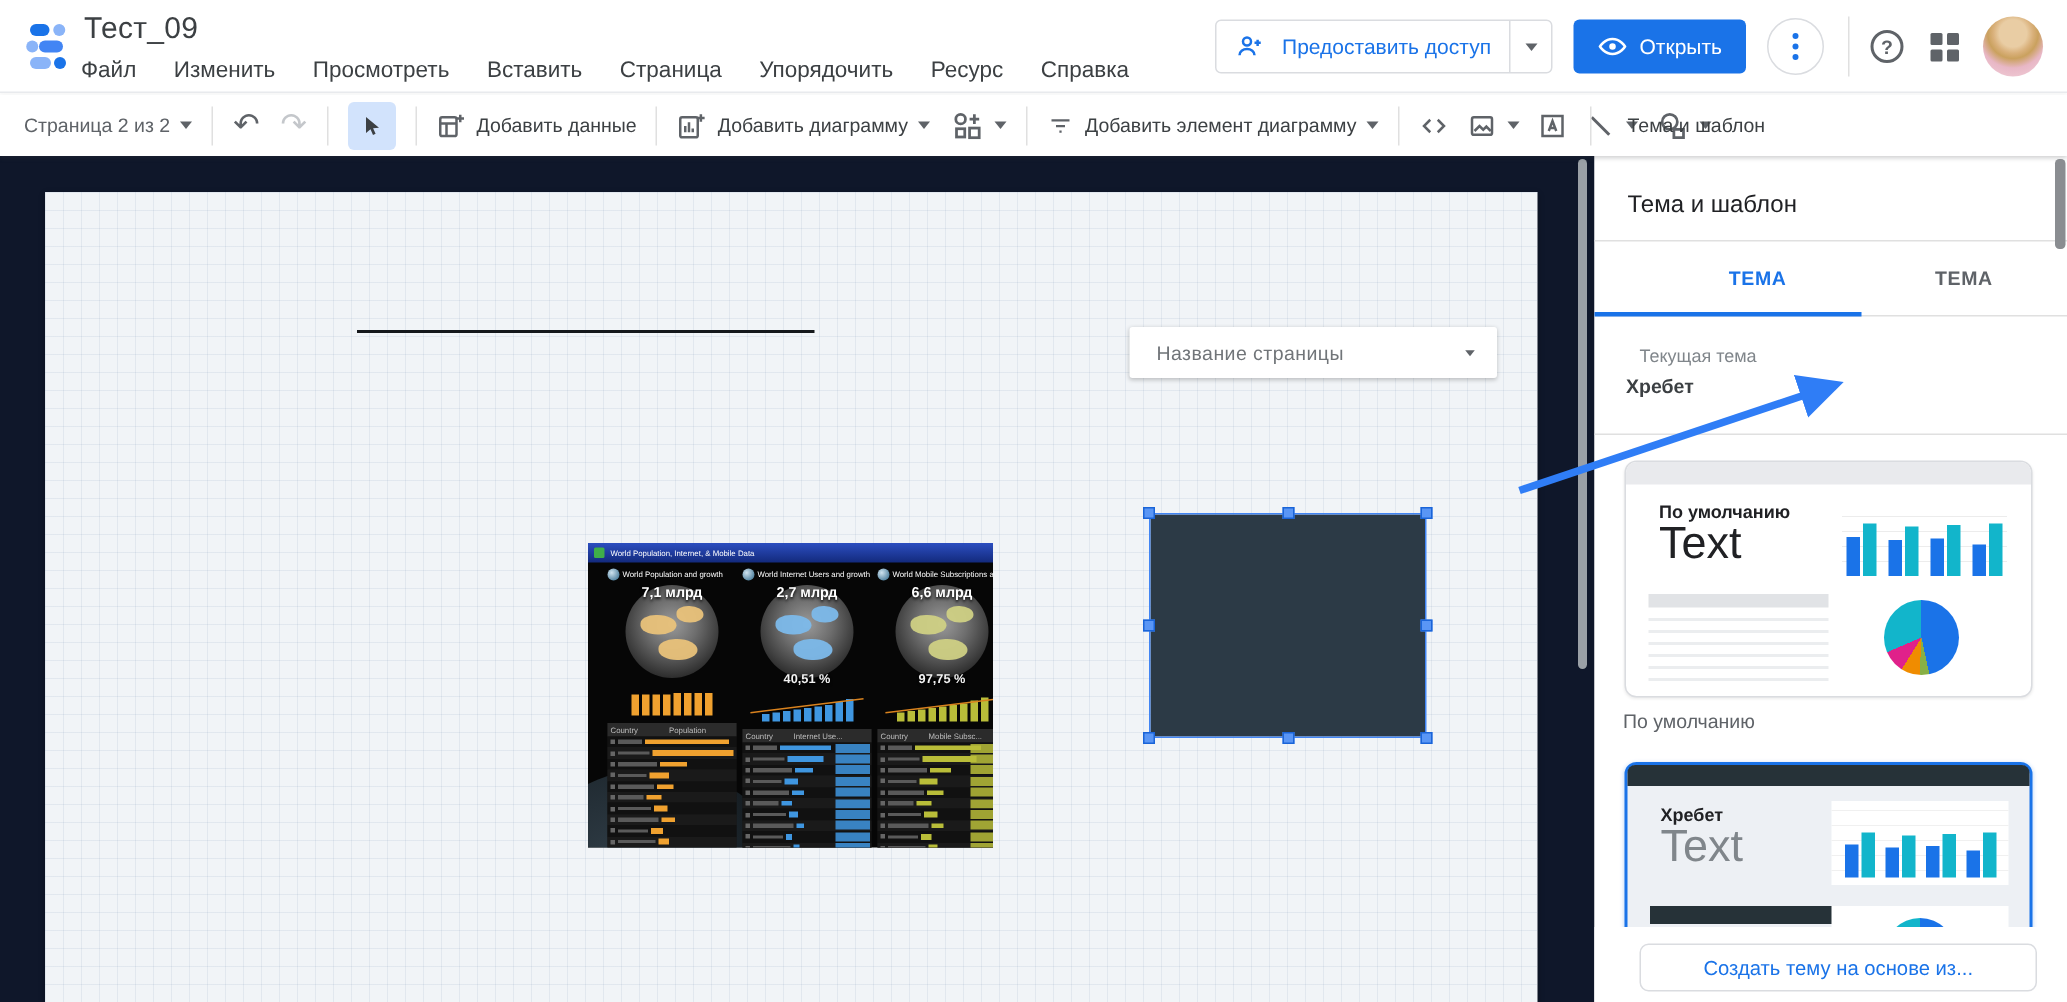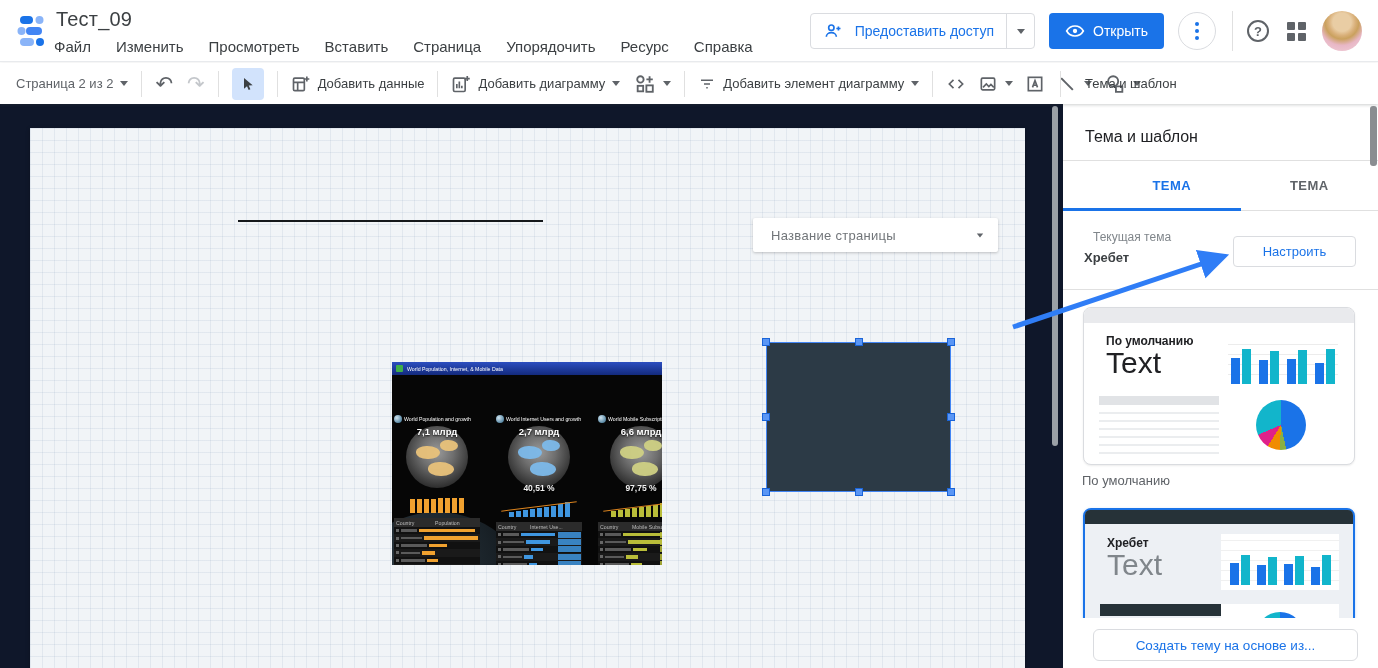--- a/index.html
+++ b/index.html
@@ -74,21 +74,21 @@
   .mid-scrollbar { position:absolute; left:1052px; top:2px; width:6px; height:340px; border-radius:3px; background:#9aa0a6; cursor:pointer; }
 
   
   .dashboard { position:absolute; left:362px; top:234px; width:270px; height:203px; background:#060606; overflow:hidden; cursor:pointer; }
   .earth { position:absolute; left:-55px; top:150px; width:200px; height:200px; border-radius:50%;
            background:radial-gradient(circle at 35% 30%, #35444f 0%, #1d272e 45%, #0a0e11 75%); opacity:.85; }
   .dash-header { position:relative; height:13px; background:linear-gradient(180deg,#2c4ec0,#132a7d);
                  display:flex; align-items:center; gap:4px; padding:0 4px; }
   .dash-hicon { width:7px; height:7px; background:#3fae49; border-radius:1px; flex:none; }
   .dtiny { font-size:9px; color:#fff; transform:scale(.58); transform-origin:left center; white-space:nowrap; }
-  .dash-cols { position:relative; display:flex; gap:16px; padding:2px 3px 0 2px;margin-top:36px; }
+  .dash-cols { position:relative; display:flex; gap:4px; padding:2px 3px 0 13px; }
   .dcol { width:86px; flex:none; display:flex; flex-direction:column; align-items:center; }
   .dcol-head { width:100%; display:flex; align-items:center; gap:2px; height:11px; }
   .dcol-dot { width:8px; height:8px; border-radius:50%; flex:none;
               background:radial-gradient(circle at 35% 35%, #cfe3ef, #5b8aa6 70%); }
   .globe-wrap { position:relative; width:64px; height:64px; margin-top:1px; }
   .globe { position:absolute; inset:1px; border-radius:50%;
            background:radial-gradient(circle at 50% 42%, #9a9a9a 0%, #6e6e6e 35%, #2e2e2e 75%, #151515 100%); overflow:hidden; }
   .blob { position:absolute; border-radius:45% 55% 50% 50%; opacity:.95; }
   .gval { position:absolute; top:1px; left:0; width:100%; text-align:center; color:#fff; font-size:9.5px; font-weight:bold;
           text-shadow:0 1px 2px rgba(0,0,0,.9); z-index:2; }
@@ -612,21 +612,20 @@
     <div class="panel-title">Тема и шаблон</div>
     <div class="panel-title-div"></div>
     <div class="tabs">
         <div class="tab active">ТЕМА</div>
         <div class="tab">ТЕМА</div>
       </div>
 
     <div class="current-theme-row">
       <div class="cur-label">Текущая тема</div>
       <div class="cur-name">Хребет</div>
-      <div class="customize-btn">Настроить</div>
     </div>
 
     <div class="tcard tcard-default">
       <div class="tcard-strip"></div>
       <div class="tc-label">По умолчанию</div>
       <div class="tc-text">Text</div>
       <div class="tc-bars">
           <div class="bar-group">
             <div style="width: 9px; height: 26px; background: rgb(26, 115, 232);"></div>
             <div style="width: 9px; height: 35px; background: rgb(18, 181, 203);"></div>

